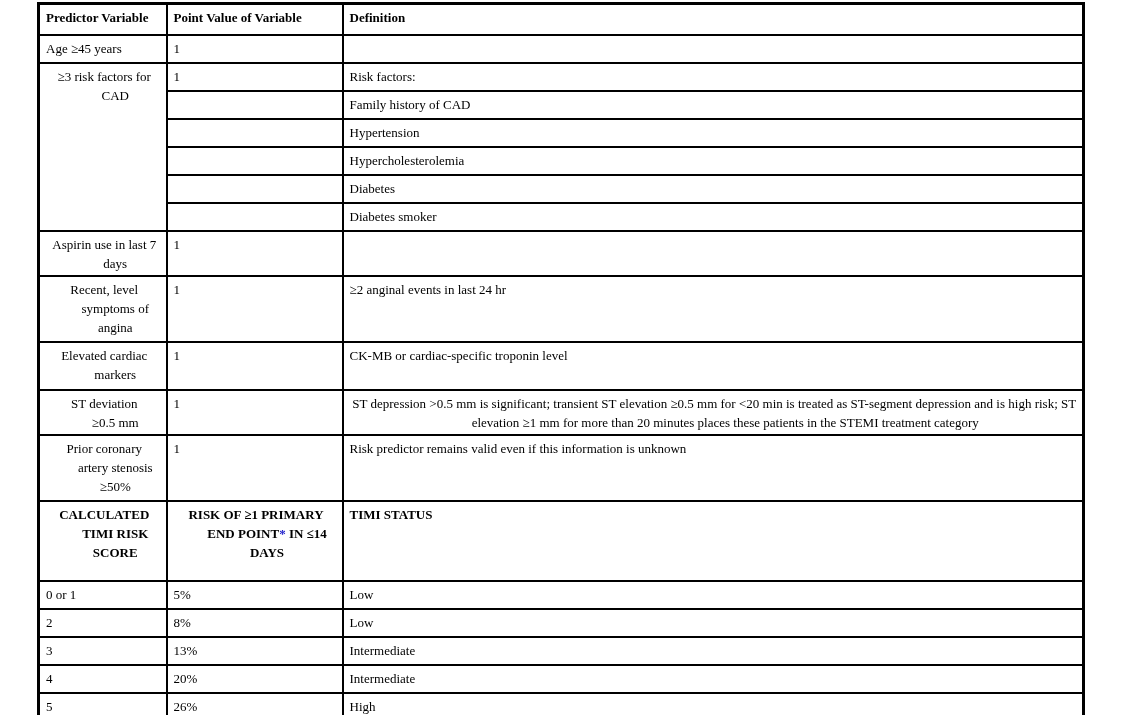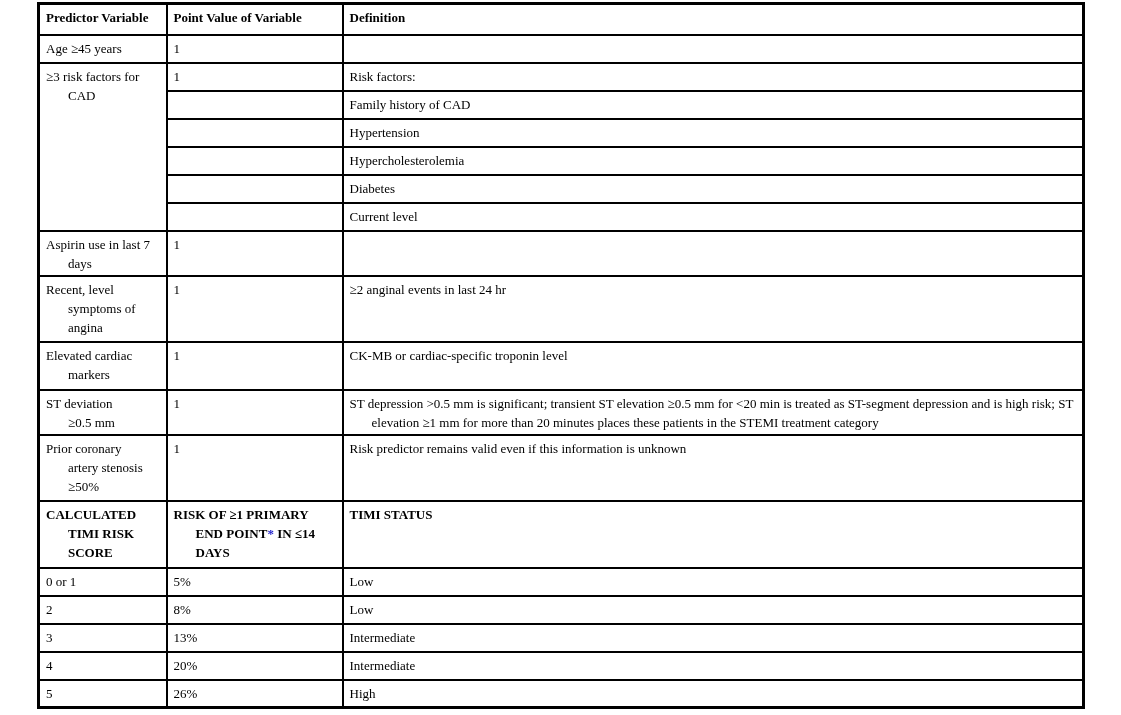--- a/index.html
+++ b/index.html
@@ -12,26 +12,26 @@
     border-collapse:collapse;table-layout:fixed;width:1045px;
     font-size:13px;border:3px solid #000;
   }
   td{
     border:2px solid #000;vertical-align:top;
     padding:3px 3px 2px 6px;line-height:19px;
     overflow:hidden;
   }
   .b{font-weight:bold;}
   .pre{white-space:pre-line;}
-  .hang{padding-left:28px;text-indent:-22px;}
+  .hang{padding-left:28px;text-indent:-22px;text-align:center;}
   .ast{color:#2222cc;cursor:pointer;}
   
   .h31{height:31px}.h28{height:28px}.h27{height:28px}
   .h47{height:31px}.h66{height:66px}.h48{height:48px}
-  .h45{height:45px}.h67{height:67px}
+  .h45{height:45px}.h67{height:80px}
 </style>
 </head>
 <body>
 
 <div class="page">
   <table class="timi">
     <colgroup>
       <col style="width:128px">
         <col style="width:176px">
         <col style="width:741px">
@@ -67,21 +67,21 @@
     <tr class="h28">
       <td></td>
       <td>Hypercholesterolemia</td>
     </tr>
     <tr class="h27">
       <td></td>
       <td>Diabetes</td>
     </tr>
     <tr class="h28">
       <td></td>
-      <td>Current level</td>
+      <td>Diabetes smoker</td>
     </tr>
 
     <tr class="h47">
       <td class="pre hang">Aspirin use in last 7
 days</td>
       <td>1</td>
       <td></td>
     </tr>
 
     <tr class="h66">

